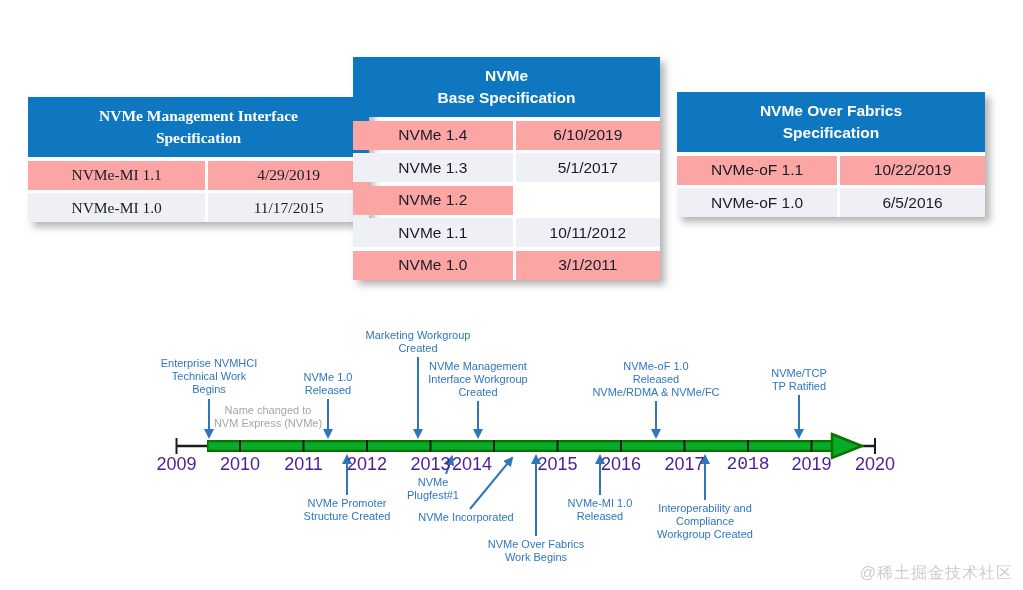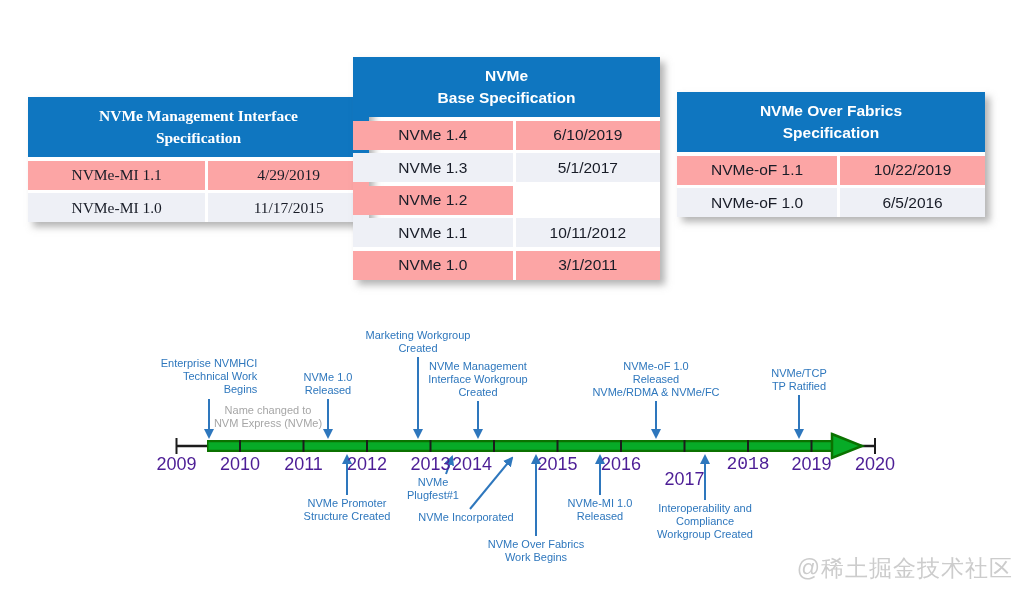--- a/index.html
+++ b/index.html
@@ -23,21 +23,21 @@
   #table-of  {left:677px;top:92px; width:308px;}
 
   
   #tl-svg{position:absolute;left:0;top:0;pointer-events:none;}
   .evt{position:absolute;transform:translateX(-50%);text-align:center;font-size:11px;
        line-height:1.2;color:#2e77bd;white-space:pre-line;}
   .evt.muted{color:#a6a6a6;}
   .year-label{position:absolute;transform:translateX(-50%);font-size:18px;color:#4c1d95;}
 
   
-  .watermark{position:absolute;right:10px;bottom:6px;font-size:23px;color:#cccccc;
+  .watermark{position:absolute;right:10px;bottom:6px;font-size:16px;color:#cccccc;
              letter-spacing:1px;margin-left:25px;}
 </style>
 </head>
 <body>
 
 <div id="stage">
 
   <div class="spec-table" id="table-mi">
     <div class="spec-header">NVMe Management Interface
 Specification</div>
@@ -132,25 +132,25 @@
 
   <div id="labels">
       <div class="year-label" style="left: 176.5px; top: 454px;">2009</div>
       <div class="year-label" style="left: 240px; top: 454px;">2010</div>
       <div class="year-label" style="left: 303.5px; top: 454px; text-align: center;">2011</div>
       <div class="year-label" style="left: 367px; top: 454px;">2012</div>
       <div class="year-label" style="left: 430.5px; top: 454px;">2013</div>
       <div class="year-label" style="left: 472px; top: 454px;">2014</div>
       <div class="year-label" style="left: 557.5px; top: 454px;">2015</div>
       <div class="year-label" style="left: 621px; top: 454px;">2016</div>
-      <div class="year-label" style="left: 684.5px; top: 469px; text-align: center;">2017</div>
+      <div class="year-label" style="left: 684.5px; top: 454px; text-align: center;">2017</div>
       <div class="year-label" style="left: 748px; top: 454px; font-family: Liberation Mono, monospace;">2018</div>
       <div class="year-label" style="left: 811.5px; top: 454px;">2019</div>
       <div class="year-label" style="left: 875px; top: 454px;">2020</div>
-      <div class="evt" style="left: 209px; top: 357px; text-align: right;">Enterprise NVMHCI
+      <div class="evt" style="left: 209px; top: 357px;">Enterprise NVMHCI
 Technical Work
 Begins</div>
       <div class="evt" style="left: 328px; top: 371px;">NVMe 1.0
 Released</div>
       <div class="evt" style="left: 418px; top: 329px;">Marketing Workgroup
 Created</div>
       <div class="evt" style="left: 478px; top: 360px;">NVMe Management
 Interface Workgroup
 Created</div>
       <div class="evt" style="left: 656px; top: 360px;">NVMe-oF 1.0

